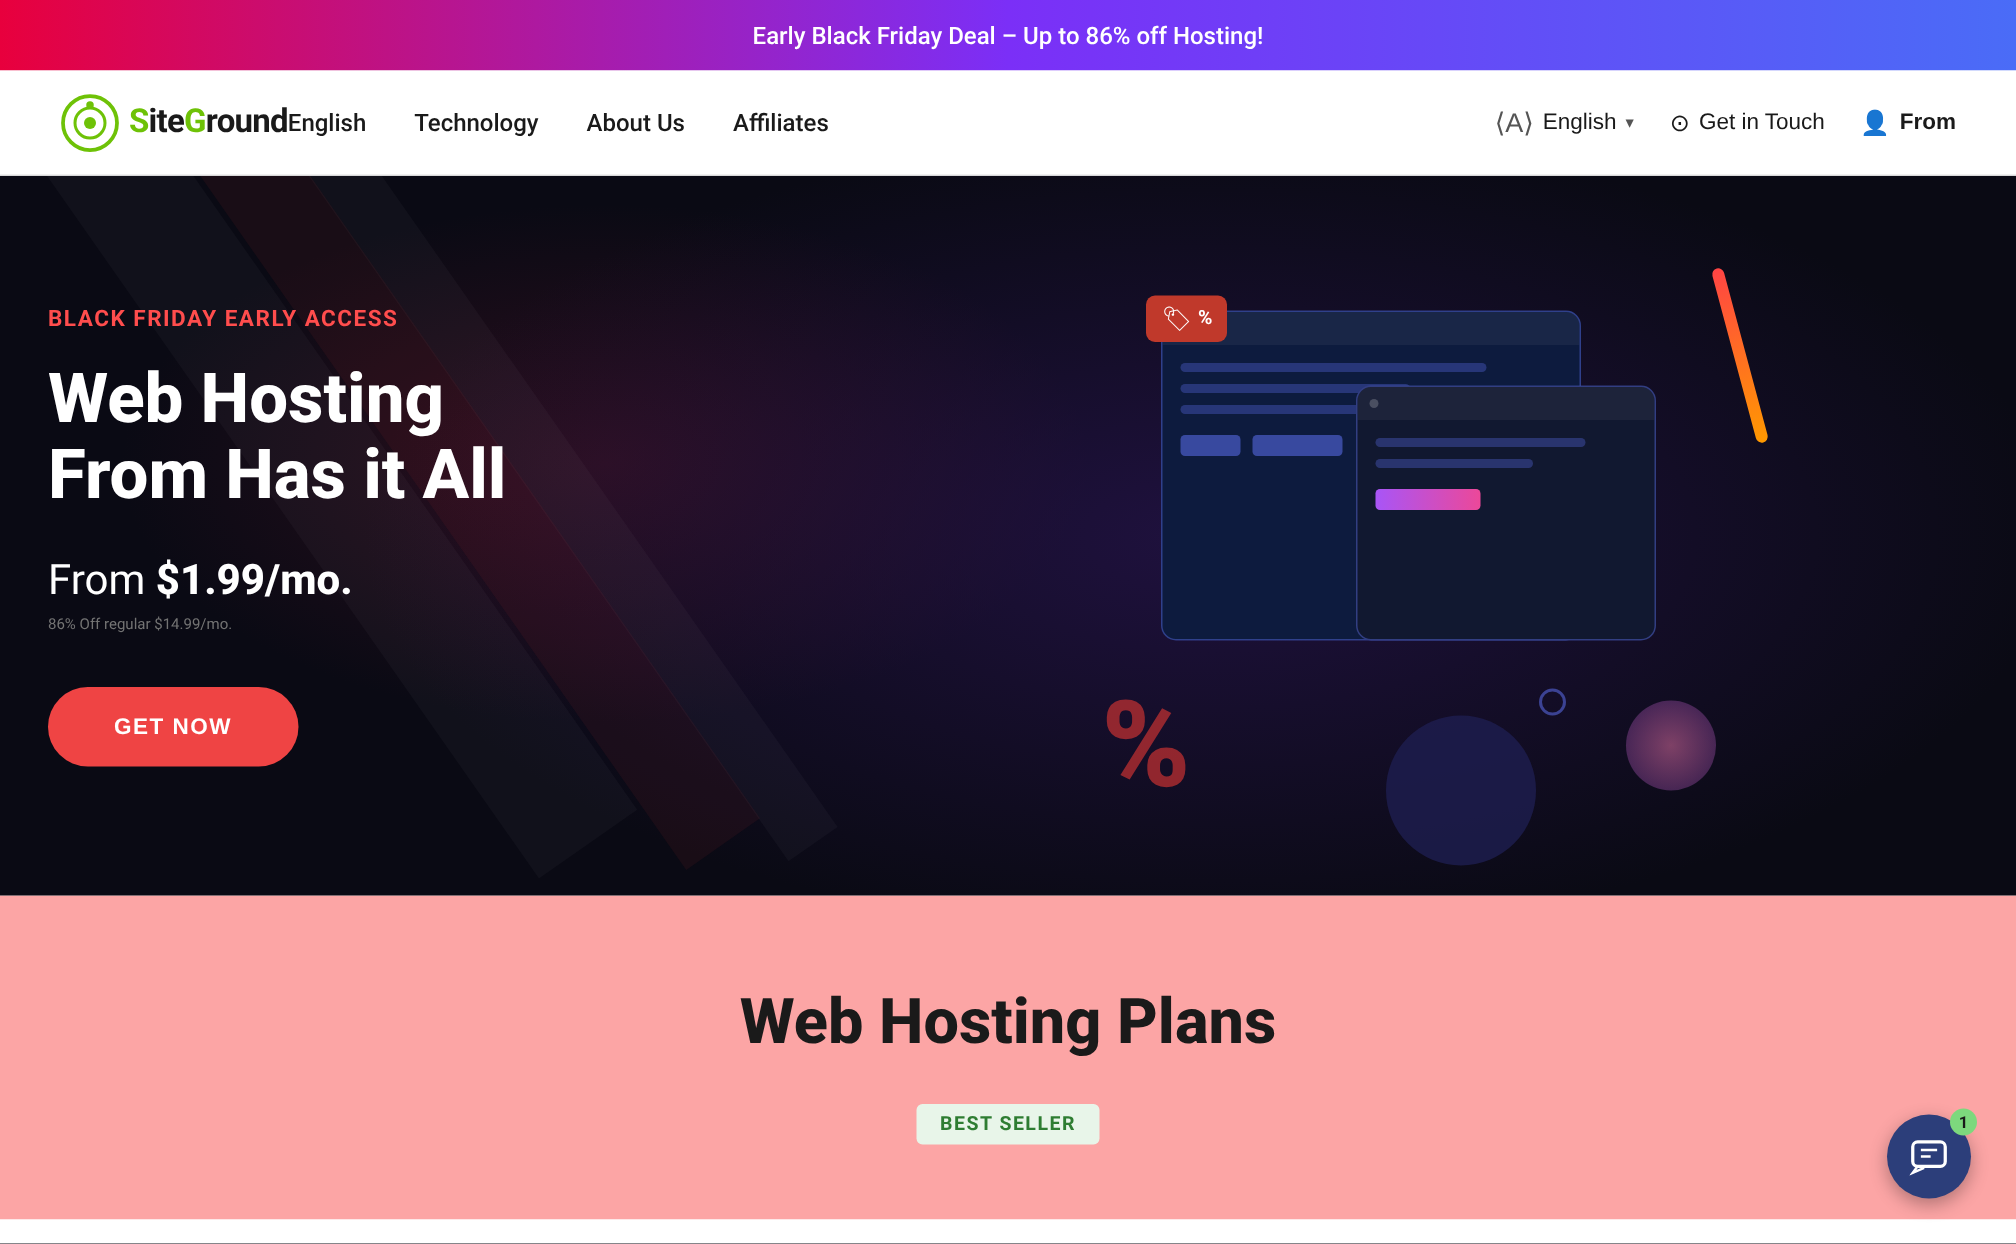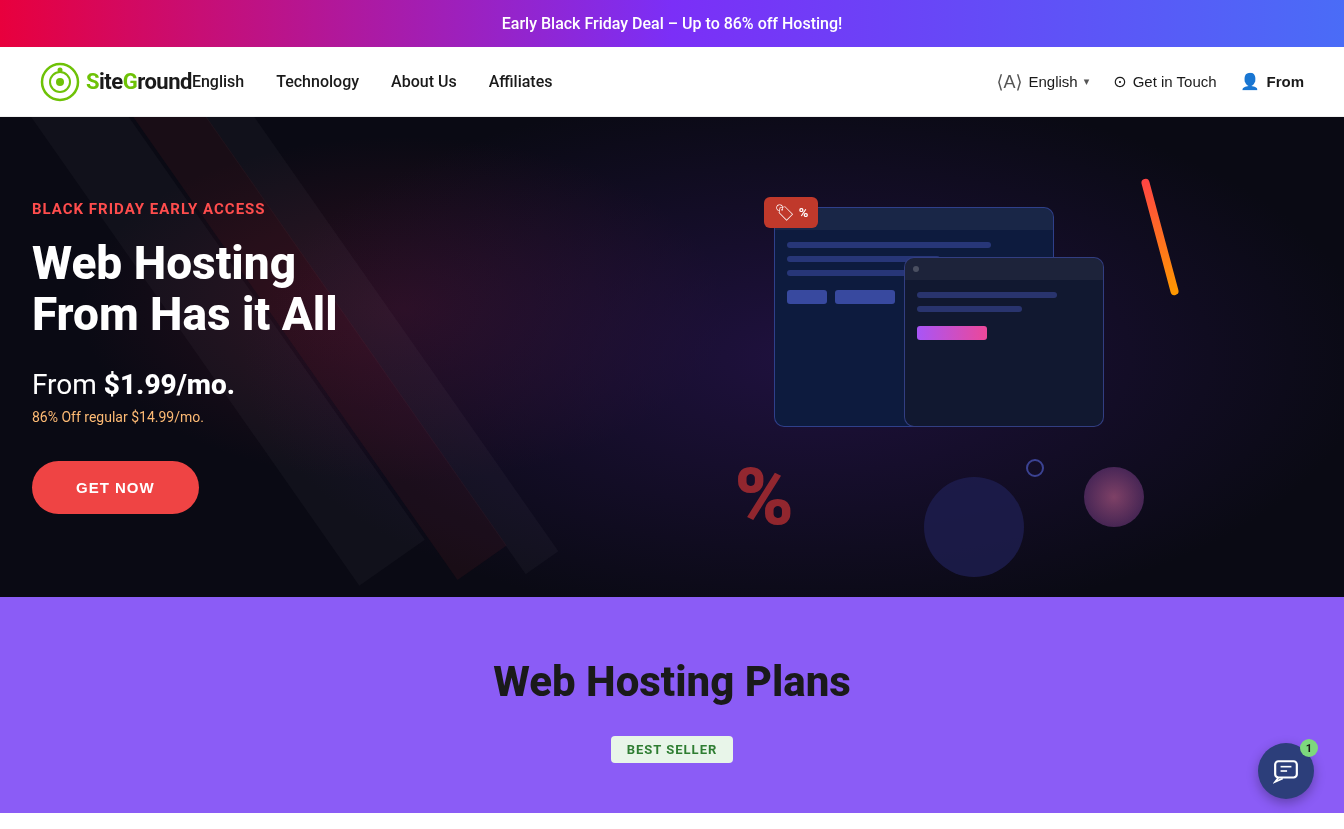--- a/index.html
+++ b/index.html
@@ -158,22 +158,22 @@
       color: #ffffff;
       font-size: 28px;
       font-weight: 400;
       margin-bottom: 8px;
     }
     .hero-price strong {
       font-weight: 800;
       margin-top: 40px;
     }
     .hero-sub {
-      color: #fdba74;
-      font-size: 14px;
+      color: #737373;
+      font-size: 10px;
       margin-bottom: 36px;
     }
     .get-now-btn {
       background: #ef4444;
       color: #fff;
       border: none;
       padding: 18px 44px;
       border-radius: 50px;
       font-size: 15px;
       font-weight: 700;
@@ -311,21 +311,21 @@
       width: 18px;
       height: 18px;
       border-radius: 50%;
       border: 2.5px solid rgba(100,120,255,0.5);
       bottom: 80px;
       right: 180px;
     }
 
     
     .bottom-section {
-      background: #8b5cf6;
+      background: #fca5a5;
       padding: 60px 40px 40px;
       text-align: center;
     }
     .section-title {
       font-size: 42px;
       font-weight: 800;
       color: #1a1a1a;
       margin-bottom: 30px;
     }
     .best-seller-badge {

